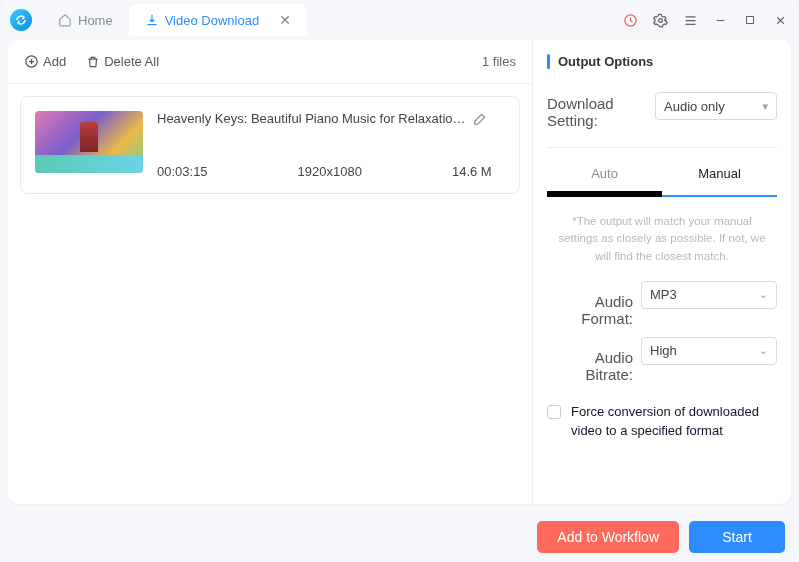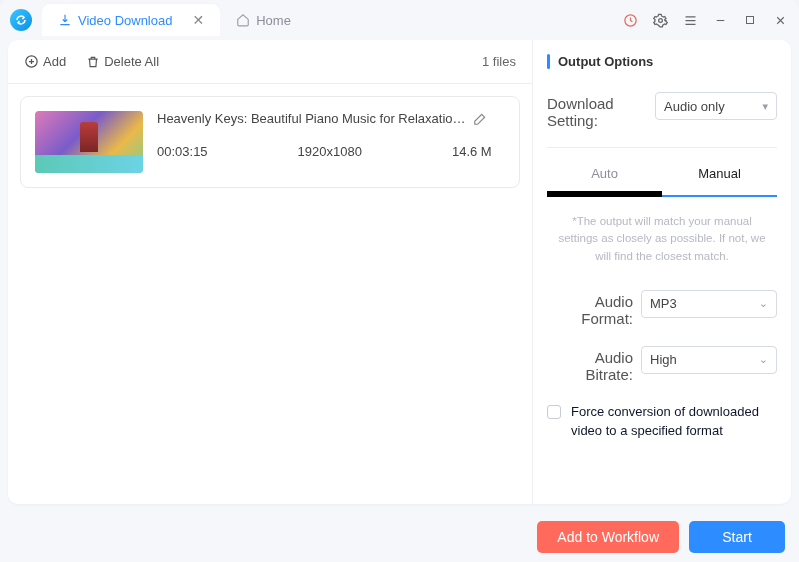--- a/index.html
+++ b/index.html
@@ -30,40 +30,40 @@
 .toolbar .files-count { color: #666; }
 
 .items { padding: 12px; overflow: auto; flex: 1; }
 .item-card { border: 1px solid #e6e9ee; border-radius: 8px; padding: 14px; display: flex; gap: 14px; }
 .thumb { width: 108px; height: 62px; border-radius: 4px; background: linear-gradient(135deg,#e07ab8,#7a5cc9 40%,#e9b94a 70%,#7dd18c); position: relative; overflow: hidden; }
 .thumb::after{content:"";position:absolute;left:42%;top:18%;width:18px;height:30px;background:linear-gradient(#b83d3d,#7c2525);border-radius:3px 3px 0 0;}
 .thumb::before{content:"";position:absolute;left:0;bottom:0;width:100%;height:18px;background:linear-gradient(90deg,#5cc9b6,#6cd3e5);}
 .item-info { flex: 1; display: flex; flex-direction: column; gap: 18px; }
 .item-title-row { display: flex; align-items: center; gap: 6px; color: #444; }
 .item-title { white-space: nowrap; overflow: hidden; text-overflow: ellipsis; max-width: 310px; }
-.item-meta { display: flex; gap: 90px; color: #444; }
+.item-meta { display: flex; gap: 90px; color: #444; margin-top: 20px; }
 .edit-icon { color: #888; cursor: pointer; }
 
 
 .right-pane { width: 258px; padding: 14px 14px; display: flex; flex-direction: column; }
 .section-title { display: flex; align-items: center; gap: 8px; font-weight: 600; color: #333; margin-bottom: 14px; }
 .section-title::before { content: ""; width: 3px; height: 15px; background: #2d8cff; border-radius: 2px; }
 .row { display: flex; align-items: center; gap: 8px; margin-bottom: 14px; }
 .row-label { color: #555; font-size: 15px; width: 100px; margin-top: 12px; }
 .select { flex: 1; border: 1px solid #d7dbe2; border-radius: 4px; height: 28px; display: flex; align-items: center; padding: 0 8px; justify-content: space-between; color: #444; cursor: pointer; background:#fff; }
 .select .chev { color: #9aa0ab; font-size: 11px; }
 .divider { height: 1px; background: #eceef2; margin: 4px 0 0 0; }
 
 .subtabs { display: flex; margin-top: 8px; }
 .subtab { flex: 1; text-align: center; padding: 10px 0; color: #8a8f99; cursor: pointer; border-bottom: 6px solid #000000; }
 .subtab.active { color: #222; border-bottom: 2px solid #2d8cff; font-weight: 500; }
 
 .note { color: #b5b9c2; font-size: 11.5px; text-align: center; line-height: 1.5; padding: 16px 6px; }
 
-.opt-row { display: flex; align-items: center; gap: 8px; margin-bottom: 10px; }
+.opt-row { display: flex; align-items: flex-start; gap: 8px; margin-bottom: 10px; }
 .opt-row .row-label { text-align: right; width: 86px; }
 
 .checkbox-row { display: flex; gap: 10px; align-items: flex-start; margin-top: 10px; color: #0f172a; line-height: 1.45; }
 .checkbox { width: 14px; height: 14px; border: 1px solid #c7ccd4; border-radius: 3px; margin-top: 2px; cursor: pointer; flex-shrink:0;}
 
 
 .footer { height: 50px; display: flex; align-items: center; justify-content: flex-end; gap: 10px; padding: 0 14px; background:#f5f7fa; }
 .btn { height: 32px; padding: 0 20px; border-radius: 5px; border: none; color: #fff; cursor: pointer; font-size: 14px; }
 .btn-workflow { background: #ff6a5c; }
 .btn-start { background: #2d8cff; min-width: 96px; }
@@ -74,32 +74,32 @@
 <body>
 
 <div class="app">
   <div class="titlebar">
     <div class="logo">
       <svg viewBox="0 0 24 24" fill="none" stroke="#fff" stroke-width="3">
           <path d="M4 12a8 8 0 0 1 14-5M20 12a8 8 0 0 1-14 5"></path>
           <path d="M15 4l3 3-3 3M9 20l-3-3 3-3"></path>
         </svg>
     </div>
+    <div class="tab">
+      <svg width="14" height="14" viewBox="0 0 24 24" fill="none" stroke="#9aa0ab" stroke-width="2">
+          <path d="M3 11l9-8 9 8v9a2 2 0 0 1-2 2H5a2 2 0 0 1-2-2z"></path>
+        </svg>
+      <span>Home</span>
+    </div>
     <div class="tab active">
       <svg width="14" height="14" viewBox="0 0 24 24" fill="none" stroke="#2d8cff" stroke-width="2">
           <path d="M12 3v12m0 0l-4-4m4 4l4-4M4 20h16"></path>
         </svg>
       <span>Video Download</span>
       <span class="tab-close">✕</span>
-    </div>
-    <div class="tab">
-      <svg width="14" height="14" viewBox="0 0 24 24" fill="none" stroke="#9aa0ab" stroke-width="2">
-          <path d="M3 11l9-8 9 8v9a2 2 0 0 1-2 2H5a2 2 0 0 1-2-2z"></path>
-        </svg>
-      <span>Home</span>
     </div>
     <div class="titlebar-spacer"></div>
     <div class="win-controls">
       <span class="icon-btn">
         <svg width="15" height="15" viewBox="0 0 24 24" fill="none" stroke="#e06a5c" stroke-width="2">
             <circle cx="12" cy="12" r="9"></circle>
             <path d="M12 7v5l3 2"></path>
           </svg>
       </span>
       <span class="icon-btn">

